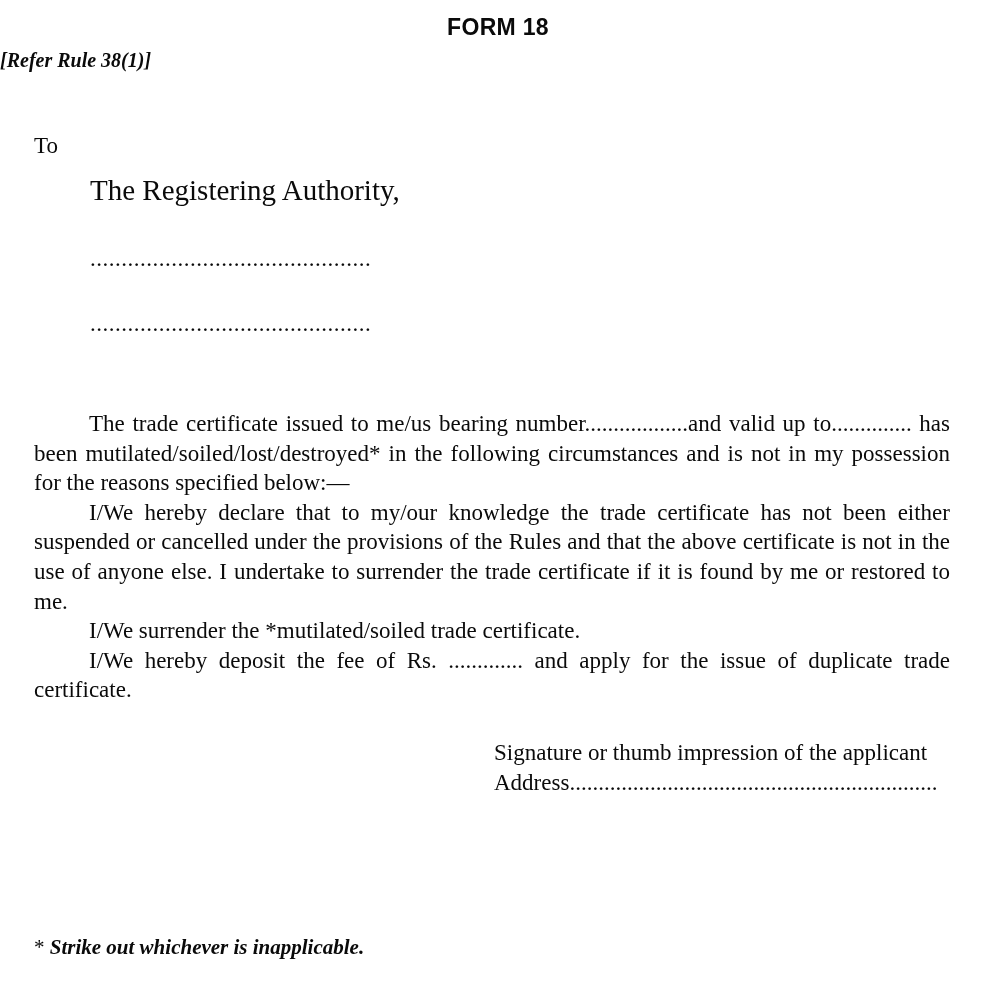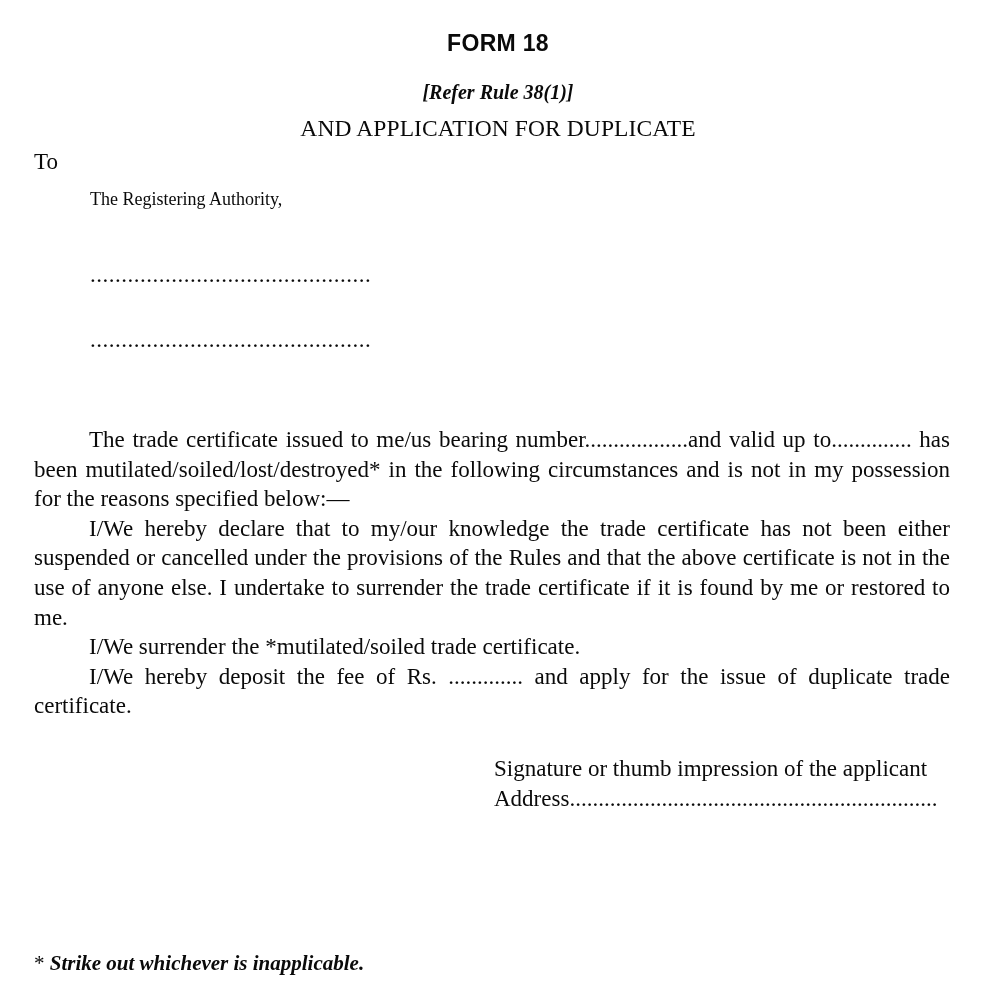--- a/index.html
+++ b/index.html
@@ -24,26 +24,25 @@
     padding: 0;
   }
 
   
   .form-number {
     text-align: center;
     font-family: "Liberation Sans", "DejaVu Sans", sans-serif;
     font-weight: bold;
     font-size: 23px;
     letter-spacing: 0.3px;
-    margin: 16px;
+    margin: 0;
     padding-top: 13px;
     line-height: 28px;
   }
   .rule-ref {
-    text-align: center;
     font-style: italic;
     font-weight: bold;
     font-size: 20px;
     line-height: 30px;
     margin: 0;
     padding-top: 4px;
   }
   .doc-title {
     text-align: center;
     font-size: 23.5px;
@@ -61,22 +60,22 @@
   .to-label {
     position: absolute;
     left: 34px;
     top: 132px;
     font-size: 23px;
     line-height: 28px;
   }
   .authority {
     position: absolute;
     left: 90px;
-    top: 169px;
-    font-size: 18px;
+    top: 176px;
+    font-size: 29px;
     line-height: 28px;
   }
   .dotline {
     position: absolute;
     left: 90px;
     font-size: 23px;
     line-height: 28px;
     letter-spacing: 0.5px;
     white-space: nowrap;
   }
@@ -152,21 +151,20 @@
 </head>
 <body>
 
 <div class="page">
 
   <h1 class="form-number">FORM 18</h1>
 
   <div class="rule-ref">[Refer Rule 38(1)]</div>
 
   <div class="doc-title">
-    <span class="title-line">AND APPLICATION FOR DUPLICATE</span>
   </div>
 
   <div class="to-label">To</div>
 
   <div class="authority">The Registering Authority,</div>
 
   <div class="dotline dotline-1">.............................................</div>
 
   <div class="dotline dotline-2">.............................................</div>
 

